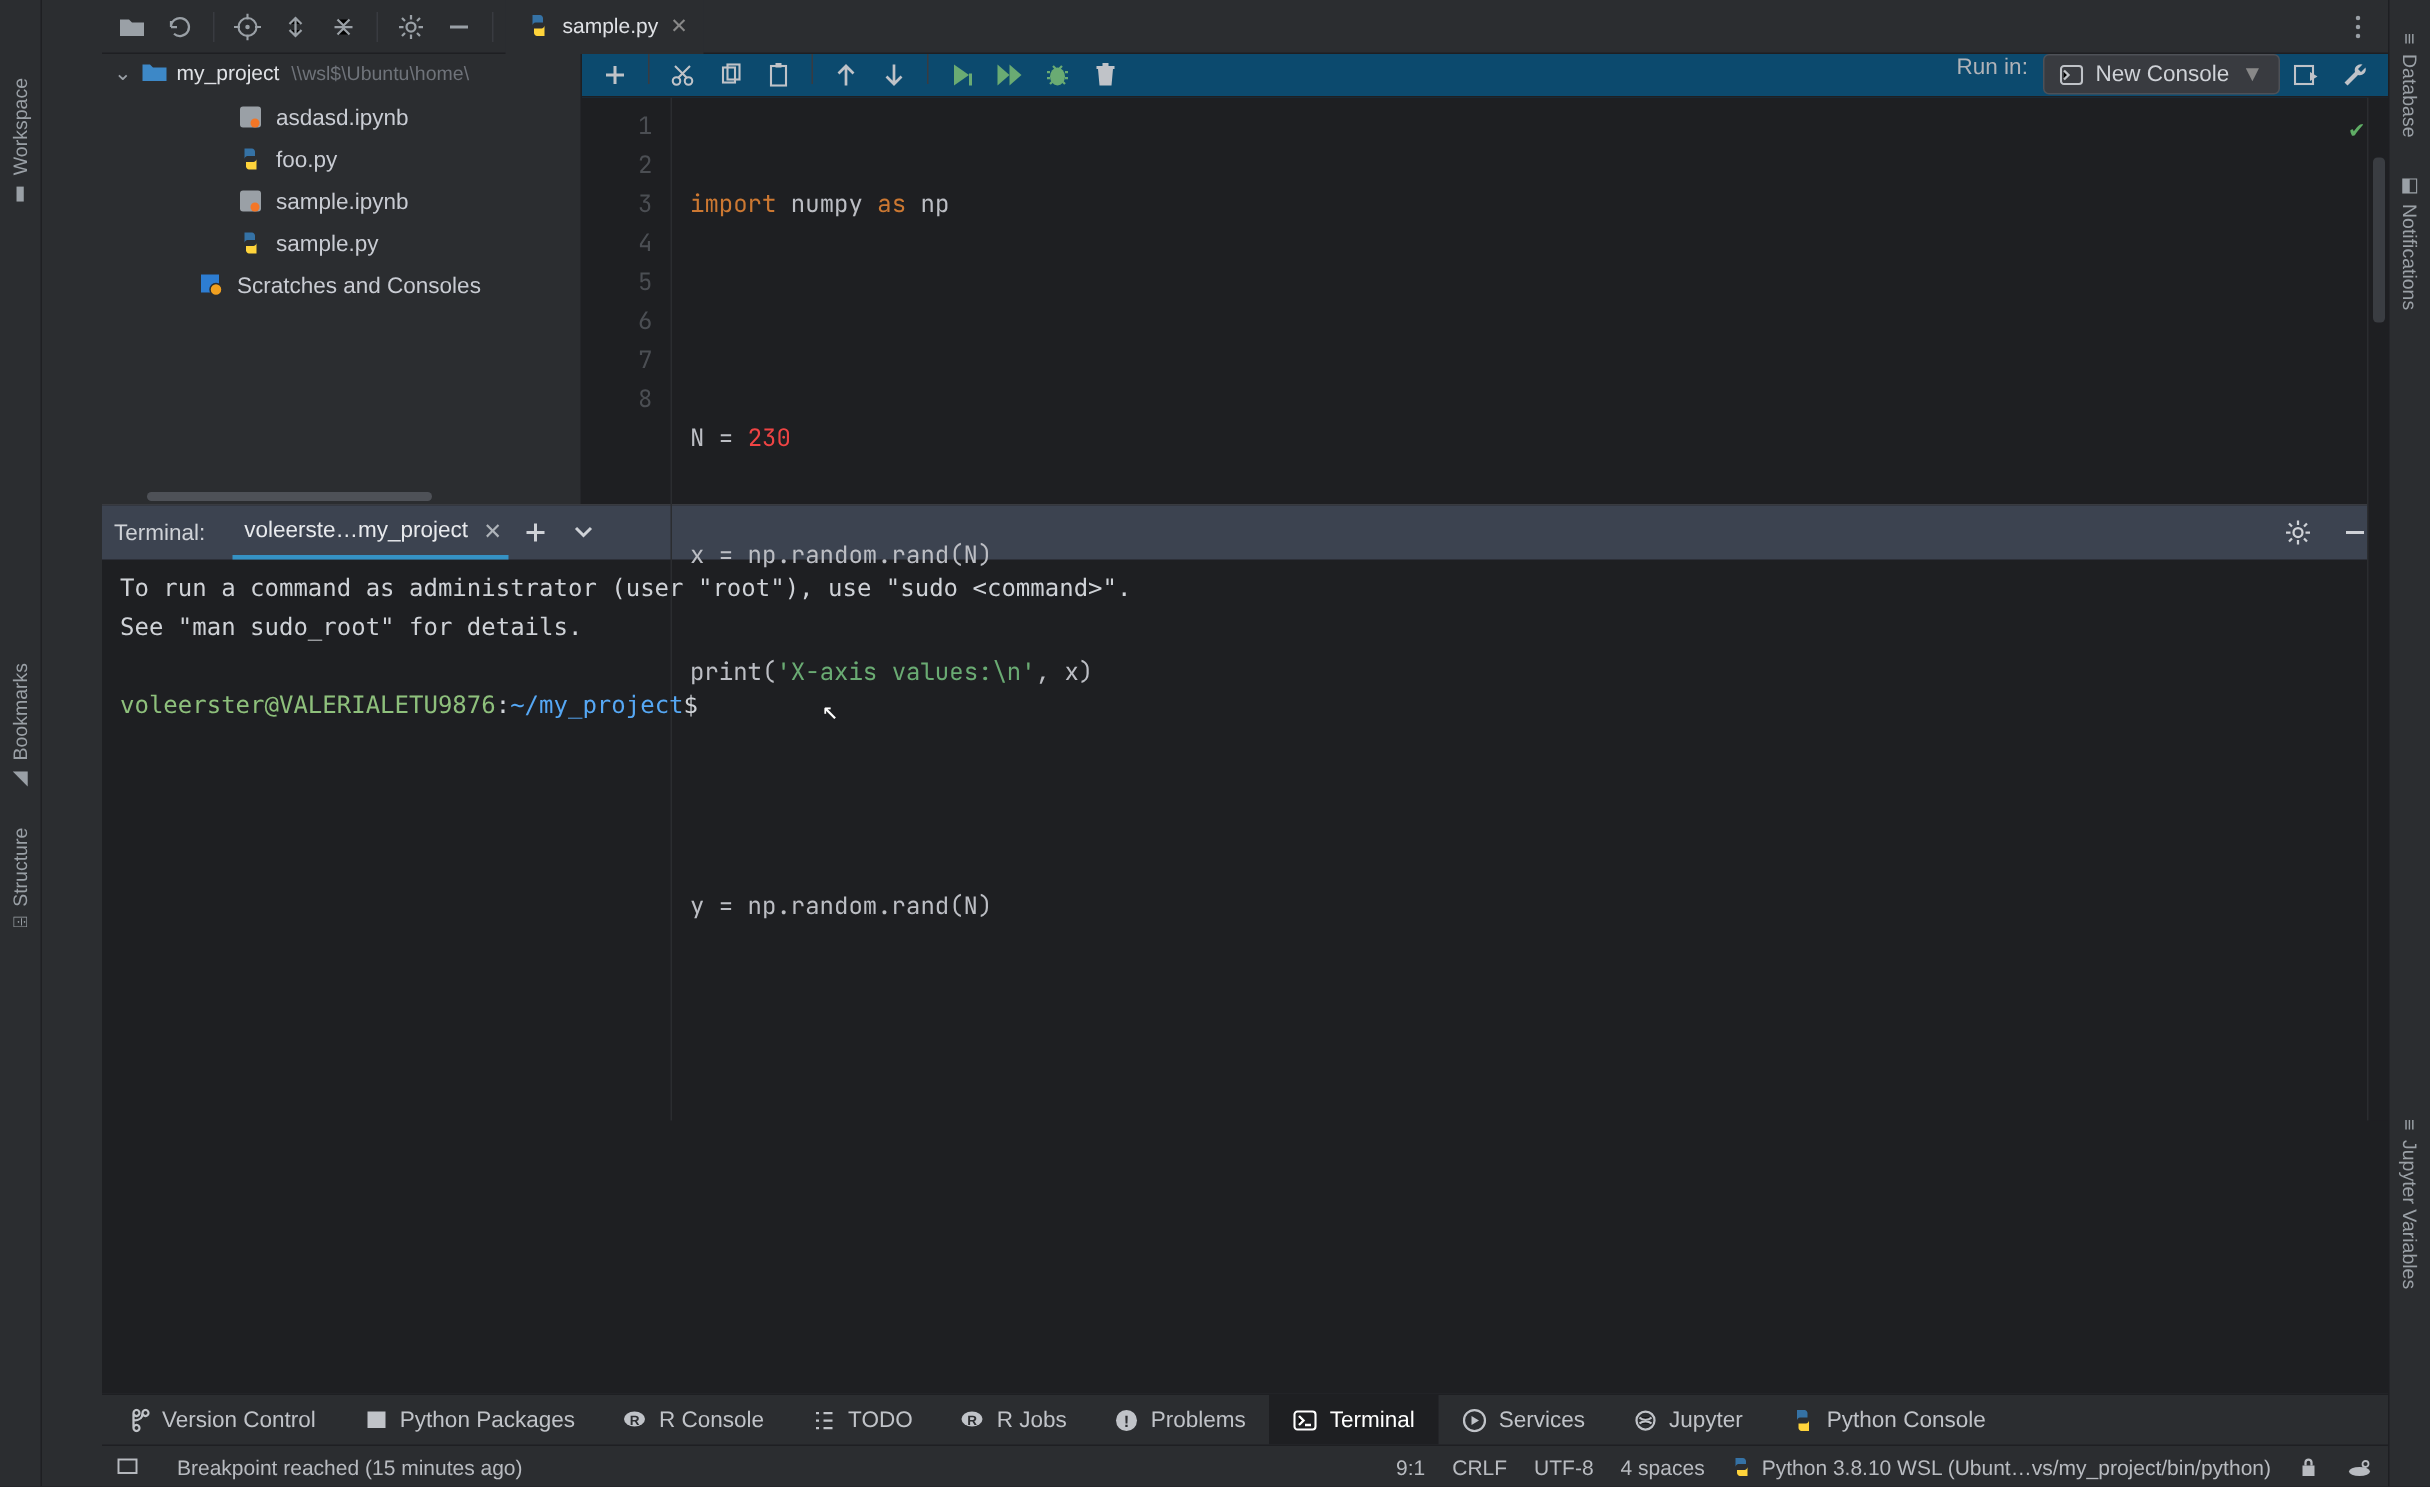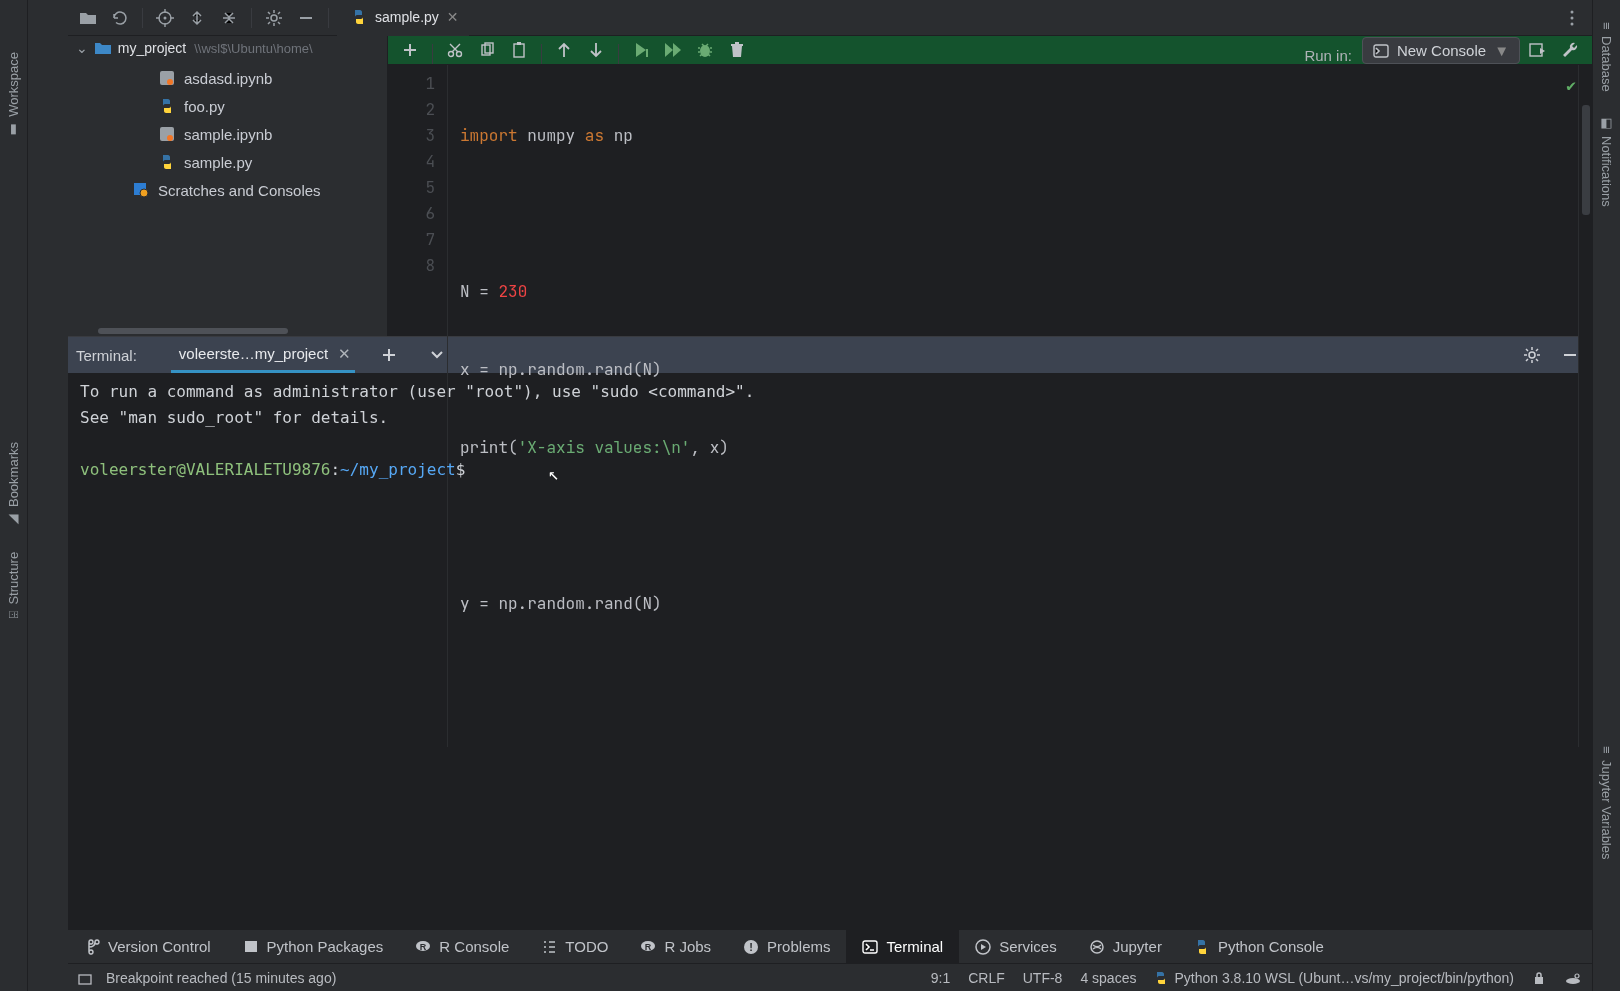--- a/index.html
+++ b/index.html
@@ -108,22 +108,22 @@
 }
 .tree-item.scratch { padding-left: 64px; }
 .tree-item .ficon { width: 18px; height: 18px; display: inline-flex; align-items: center; justify-content: center; }
 .tree-scrollbar { margin-top: auto; height: 10px; background: #2b2d30; position: relative; }
 .tree-scrollbar .thumb { position: absolute; left: 30px; top: 2px; width: 190px; height: 6px; background: #4e5157; border-radius: 3px; }
 .editor-pane {
   flex: 1; display: flex; flex-direction: column; min-width: 0;
   background: #1e1f22;
 }
 .editor-toolbar {
-  height: 40px; display: flex; align-items: flex-end; padding: 0 8px; gap: 4px;
-  background: #14532d; border-bottom: 1px solid #1e1f22;
+  height: 40px; display: flex; align-items: flex-start; padding: 0 8px; gap: 4px;
+  background: #0c4a6e; border-bottom: 1px solid #1e1f22;
 }
 .editor-toolbar .tb-icon { color: #a0a3a8; }
 .editor-toolbar .run-icon { color: #6aab73; }
 .editor-toolbar .bug-icon { color: #6aab73; }
 .run-in-label { margin-left: auto; color: #b0b3b8; font-size: 15px; margin-right: 6px; }
 .run-in-select {
   display: flex; align-items: center; gap: 8px;
   background: #393b40; border: 1px solid #4e5157; border-radius: 4px;
   padding: 4px 10px; color: #cfd2d7; font-size: 15px; cursor: pointer;
 }
@@ -152,21 +152,21 @@
   width: 14px; background: #1e1f22; border-left: 1px solid #2b2d30;
   position: relative;
 }
 .minimap-strip .thumb { position: absolute; top: 40px; right: 2px; width: 8px; height: 110px; background: #3a3d42; border-radius: 3px; }
 .terminal-panel {
   flex: 1; display: flex; flex-direction: column; background: #1e1f22;
   border-top: 1px solid #393b40; min-height: 0;
 }
 .term-tabbar {
   height: 36px; background: #3c4350; display: flex; align-items: center;
-  padding: 0 8px; gap: 20px;
+  padding: 0 8px; gap: 4px;
 }
 .term-label { color: #cfd2d7; font-size: 15px; margin-right: 14px; }
 .term-tab {
   display: flex; align-items: center; gap: 10px; color: #e8eaed;
   padding: 0 4px 0 8px; height: 36px; border-bottom: 3px solid #3592c4;
   font-size: 15px;
 }
 .term-tab .close-x { color: #aeb3b9; }
 .term-right { margin-left: auto; display: flex; align-items: center; gap: 10px; }
 .term-body {
@@ -183,21 +183,21 @@
 .bt-item {
   display: flex; align-items: center; gap: 8px; padding: 0 16px;
   height: 100%; color: #c0c3c8; font-size: 15px; cursor: pointer;
 }
 .bt-item.active { background: #1e1f22; color: #fff; }
 .status-bar {
   height: 28px; background: #2b2d30; border-top: 1px solid #1e1f22;
   display: flex; align-items: center; padding: 0 10px; font-size: 14px;
   color: #b8bbc0;
 }
-.status-bar .sb-left { display: flex; align-items: flex-end; gap: 14px; }
+.status-bar .sb-left { display: flex; align-items: flex-start; gap: 26px; }
 .status-bar .sb-right { margin-left: auto; display: flex; align-items: center; gap: 18px; }
 svg { display: block; }
 .spacer280 { height: 280px; }
 </style>
 </head>
 <body>
 
 <div class="app-root">
 
   <div class="left-rail">

